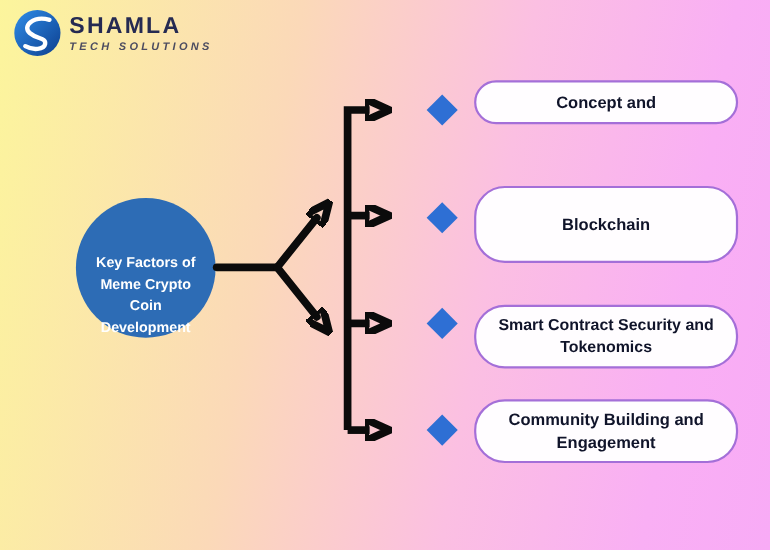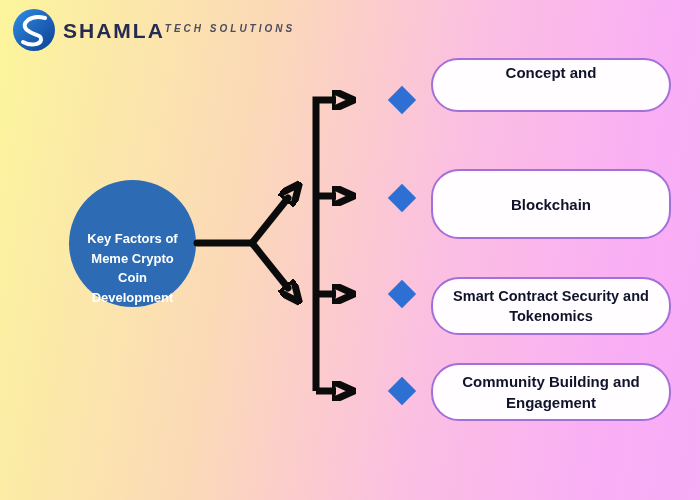--- a/index.html
+++ b/index.html
@@ -4,21 +4,21 @@
 <style>
   html,body{margin:0;padding:0;}
   body{
     width:700px;height:500px;position:relative;overflow:hidden;
     font-family:"Liberation Sans", sans-serif;
     background:linear-gradient(100deg,#fcf59c 0%,#fbd9b8 35%,#fbbfe2 62%,#f9aff4 85%,#f8abf6 100%);
   }
   
   .logo{position:absolute;top:8px;left:12px;display:flex;align-items:center;gap:7px;}
   .logo-icon{width:44px;height:44px;display:block;}
-  .logo-text{display:flex;flex-direction:row;}
+  .logo-text{display:flex;flex-direction:column;}
   .logo-brand{font-size:21px;font-weight:bold;color:#252a52;letter-spacing:2px;line-height:1;}
   .logo-sub{font-size:10px;color:#4c4c60;letter-spacing:3px;margin-top:3px;font-weight:bold;font-style:italic;}
   
   .circle-node{
     position:absolute;left:69px;top:180px;width:127px;height:127px;border-radius:50%;
     background:#2d6cb5;color:#ffffff;display:flex;flex-direction:column;
     align-items:center;justify-content:flex-end;text-align:center;
     font-size:13px;font-weight:bold;line-height:1.5;
   }
   
@@ -28,21 +28,21 @@
   .diamond{position:absolute;left:392px;width:20px;height:20px;background:#2e6fd4;transform:rotate(45deg);}
   .d1{top:90px;} .d2{top:188px;} .d3{top:284px;} .d4{top:381px;}
   
   .pill{
     position:absolute;left:431px;width:240px;box-sizing:border-box;
     background:#fffdff;border:2px solid #a46fd8;border-radius:28px;
     display:flex;flex-direction:column;align-items:center;justify-content:center;
     text-align:center;font-weight:bold;color:#10142a;font-size:15px;line-height:1.4;
     padding:2px 6px;
   }
-  .p1{top:58px;height:54px;justify-content:space-between;}
+  .p1{top:73px;height:40px;}
   .p2{top:169px;height:70px;}
   .p3{top:277px;height:58px;font-size:14.5px;}
   .p4{top:363px;height:58px;}
 </style>
 </head>
 <body>
 
 <div class="logo">
   <svg class="logo-icon" viewBox="0 0 44 44" aria-hidden="true">
     <defs>

